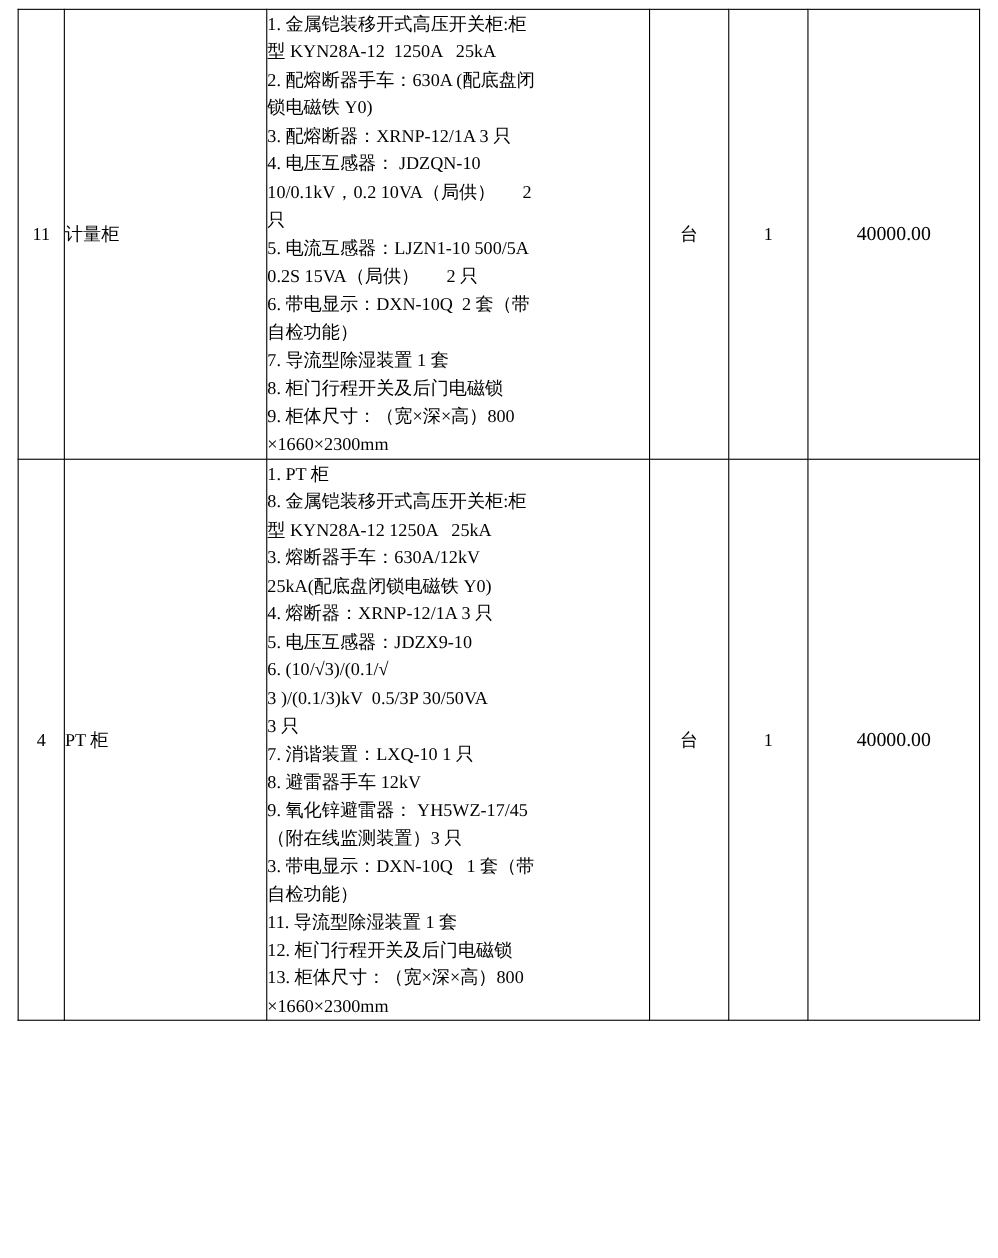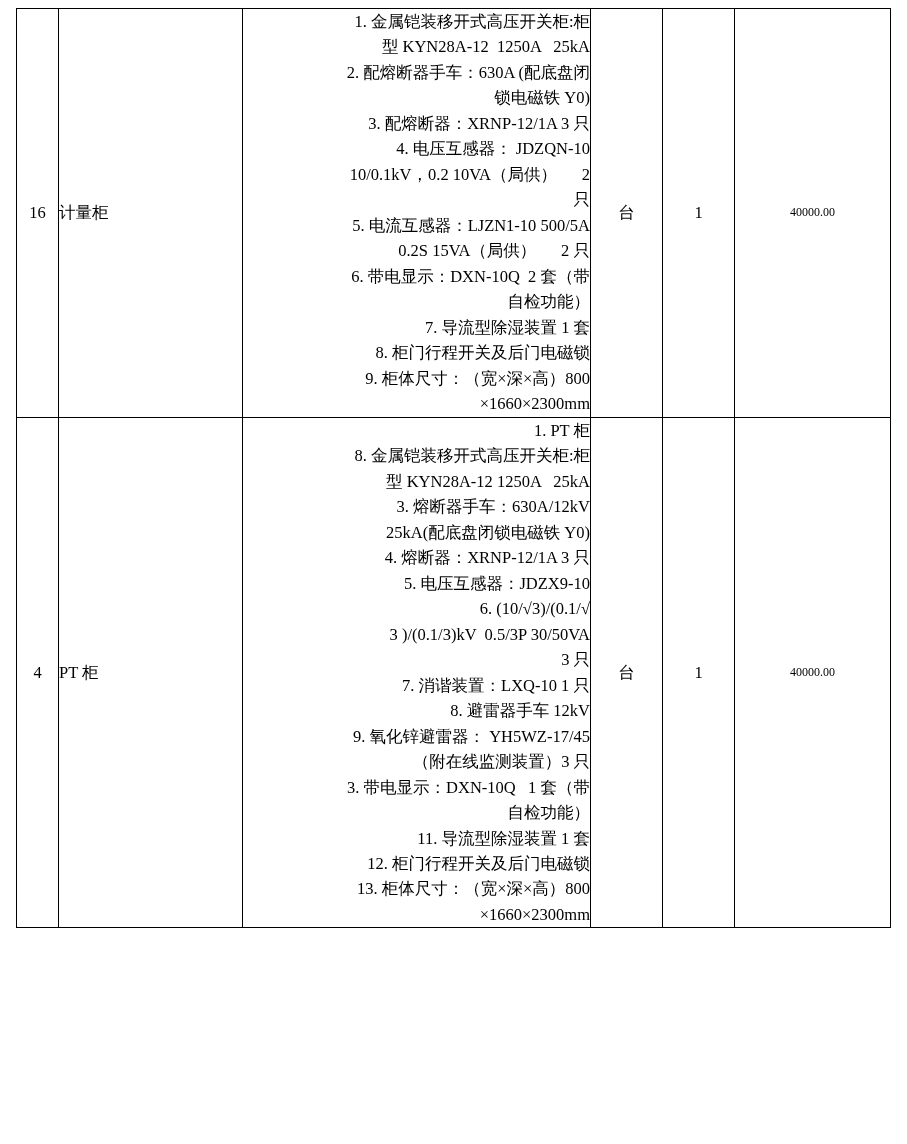--- a/index.html
+++ b/index.html
@@ -44,52 +44,52 @@
   }
   .cell-name {
     text-align: left;
     padding-left: 18px;
     font-size: 16.5px;
     line-height: 1.4;
     margin-top: 16px;
   }
   .cell-price {
     text-align: center;
-    font-size: 12px;
+    font-size: 18px;
     line-height: 1.4;
   }
   .desc {
     text-align: left;
     padding: 5px 6px 6px 8px;
     font-size: 16.5px;
     line-height: 1.545;
     vertical-align: top;
   }
   .desc .line {
     white-space: pre-wrap;
     word-break: break-all;
   }
-  td.desc-td { vertical-align: top; text-align: right; }
+  td.desc-td { vertical-align: top; }
 </style>
 </head>
 <body>
 
 <div class="page">
   <table class="spec">
     <colgroup>
       <col class="c-no">
         <col class="c-name">
         <col class="c-desc">
       <col class="c-unit">
         <col class="c-qty">
         <col class="c-price">
     </colgroup>
     <tbody>
       <tr>
-        <td class="cell-center">16</td>
+        <td class="cell-center">11</td>
         <td class="cell-name">计量柜</td>
         <td class="desc desc-td">
           <div class="line">1. 金属铠装移开式高压开关柜:柜</div>
           <div class="line">型 KYN28A-12  1250A   25kA</div>
           <div class="line">2. 配熔断器手车：630A (配底盘闭</div>
           <div class="line">锁电磁铁 Y0)</div>
           <div class="line">3. 配熔断器：XRNP-12/1A 3 只</div>
           <div class="line">4. 电压互感器： JDZQN-10</div>
           <div class="line">10/0.1kV，0.2 10VA（局供）      2</div>
           <div class="line">只</div>

